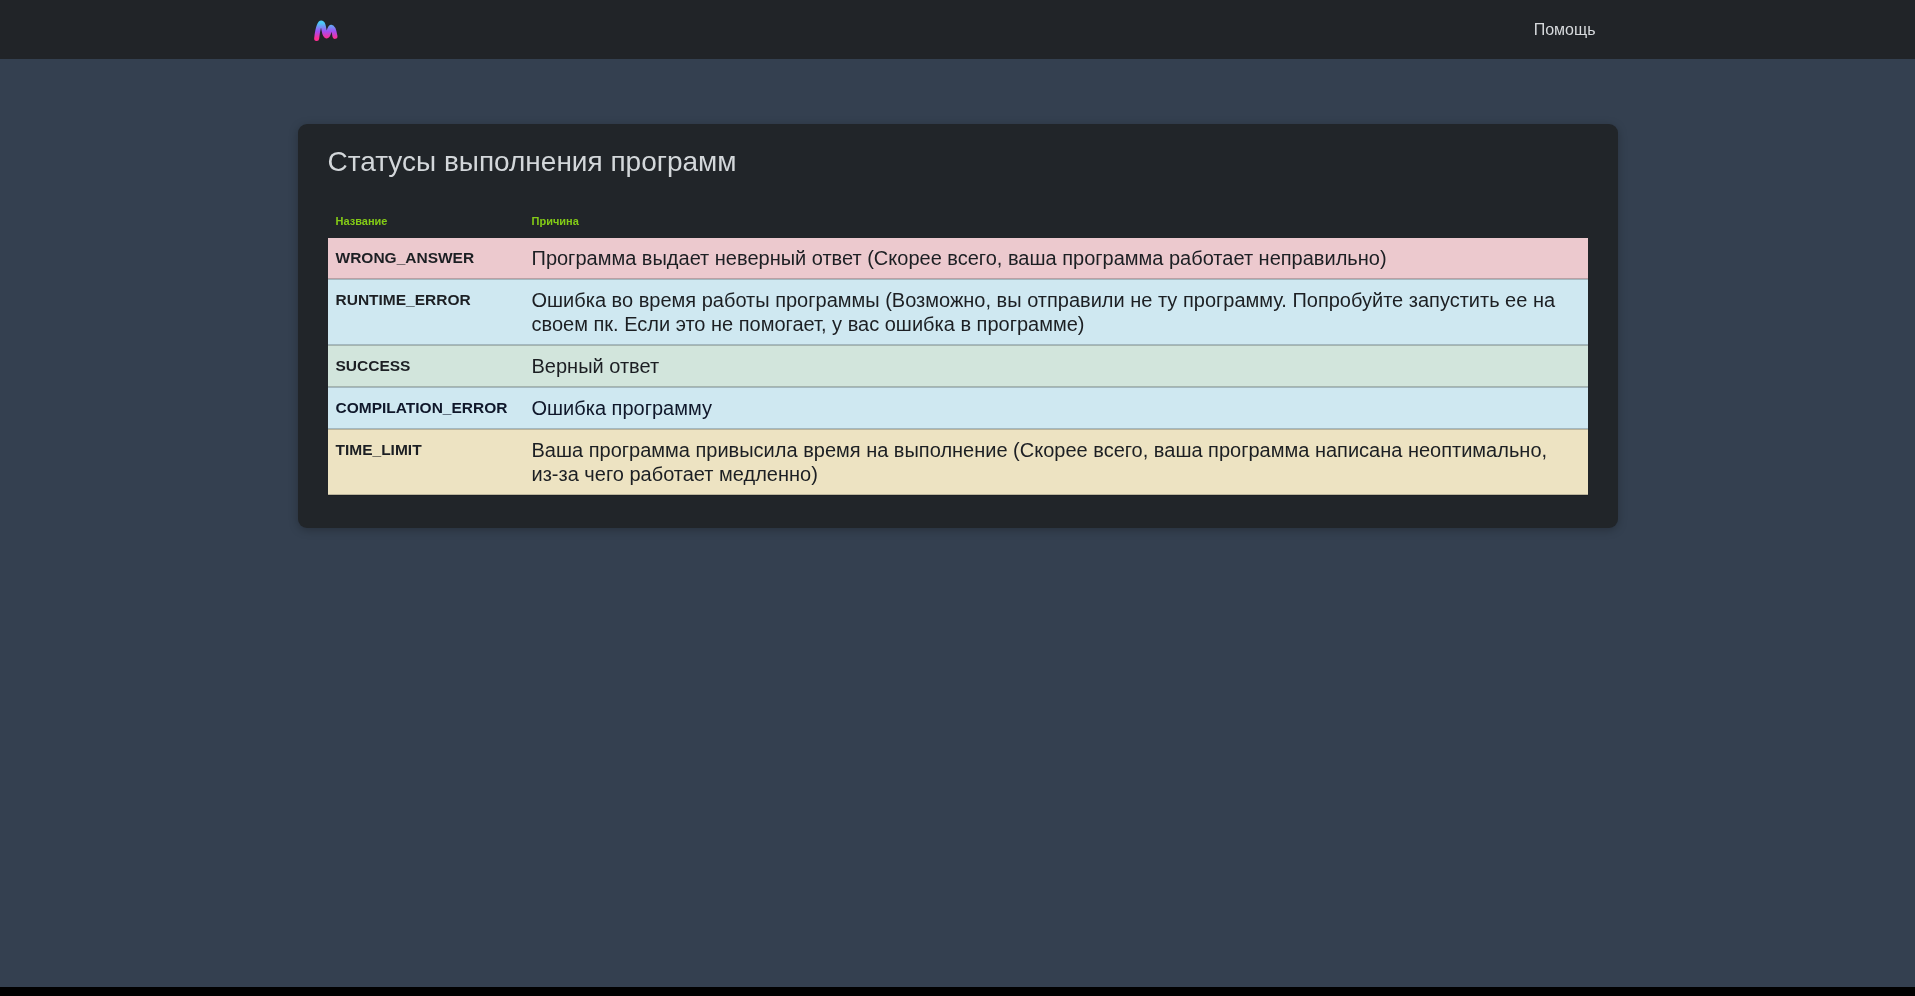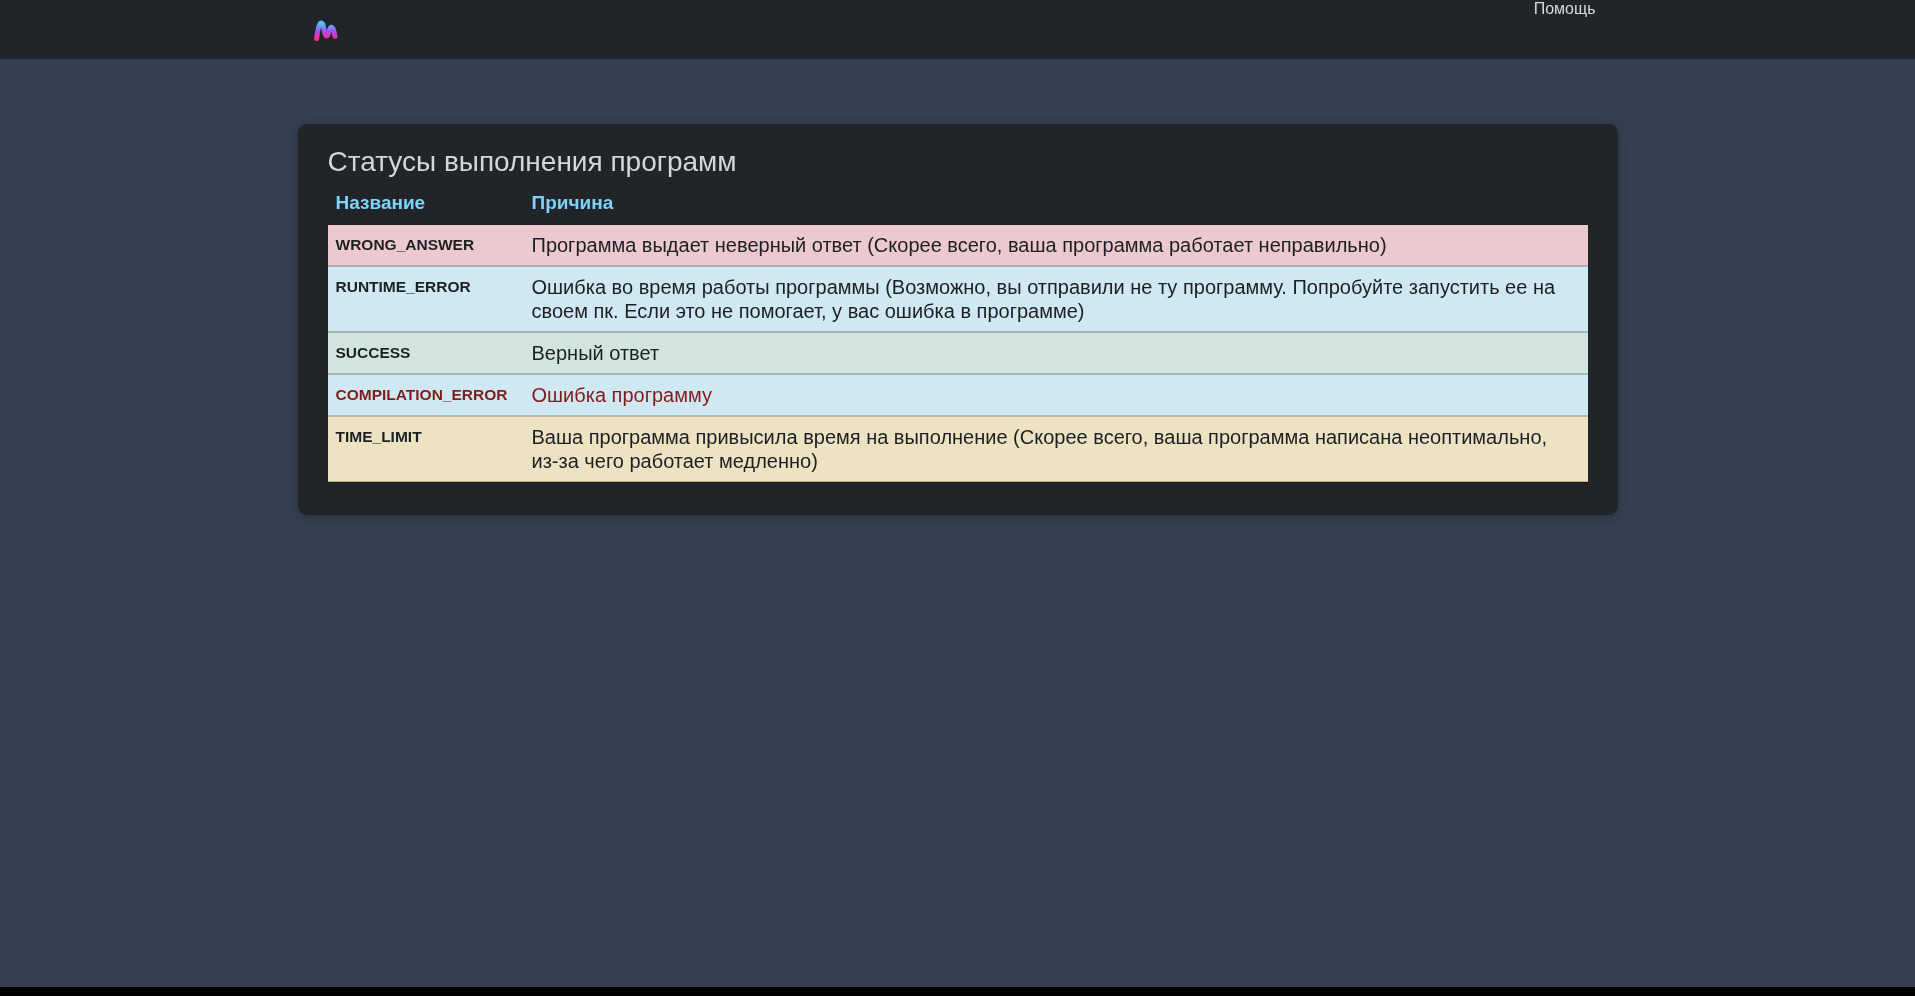--- a/index.html
+++ b/index.html
@@ -16,20 +16,21 @@
   }
   
   .navbar {
     height: 59px;
     background: #212428;
     width: 100%;
   }
   .navbar .container {
     height: 100%;
     display: flex;
+    align-items: center;
     justify-content: space-between;
     padding: 0 14px 0 14px;
   }
   .brand-link {
     display: inline-flex;
     align-items: center;
     text-decoration: none;
     cursor: pointer;
   }
   .brand-link svg { display: block; }
@@ -46,31 +47,31 @@
     background: #212529;
     border-radius: 9px;
     padding: 21px 30px 32px 30px;
     box-shadow: 0 2px 10px rgba(0,0,0,0.25);
   }
   .page-title {
     color: #d3d7da;
     font-size: 28px;
     font-weight: 400;
     line-height: 34px;
-    margin-bottom: 2px;
+    margin-bottom: 25px;
   }
   
   table.status-table {
     width: 100%;
     border-collapse: collapse;
     font-size: 16px;
   }
   .status-table thead th {
-    color: #7dd3fc;
-    font-size: 19px;
+    color: #84cc16;
+    font-size: 11px;
     font-weight: 700;
     text-align: left;
     padding: 11px 8px;
     vertical-align: middle;
   }
   .status-table thead th.col-name { width: 196px; }
   .status-table tbody td {
     padding: 8px;
     vertical-align: top;
     line-height: 24px;
@@ -133,21 +134,21 @@
             <td class="cell-reason">Программа выдает неверный ответ (Скорее всего, ваша программа работает неправильно)</td>
           </tr>
           <tr style="background: rgb(207, 232, 241); color: rgb(28, 31, 35);">
             <td class="cell-name">RUNTIME_ERROR</td>
             <td class="cell-reason">Ошибка во время работы программы (Возможно, вы отправили не ту программу. Попробуйте запустить ее на своем пк. Если это не помогает, у вас ошибка в программе)</td>
           </tr>
           <tr style="background: rgb(210, 229, 220); color: rgb(28, 31, 35);">
             <td class="cell-name">SUCCESS</td>
             <td class="cell-reason">Верный ответ</td>
           </tr>
-          <tr style="background: rgb(207, 232, 241); color: #7f1d1d;">
+          <tr style="background: rgb(207, 232, 241); color: #0f172a;">
             <td class="cell-name">COMPILATION_ERROR</td>
             <td class="cell-reason">Ошибка программу</td>
           </tr>
           <tr style="background: rgb(237, 227, 194); color: rgb(28, 31, 35);">
             <td class="cell-name">TIME_LIMIT</td>
             <td class="cell-reason">Ваша программа привысила время на выполнение (Скорее всего, ваша программа написана неоптимально, из-за чего работает медленно)</td>
           </tr>
         </tbody>
     </table>
   </section>

